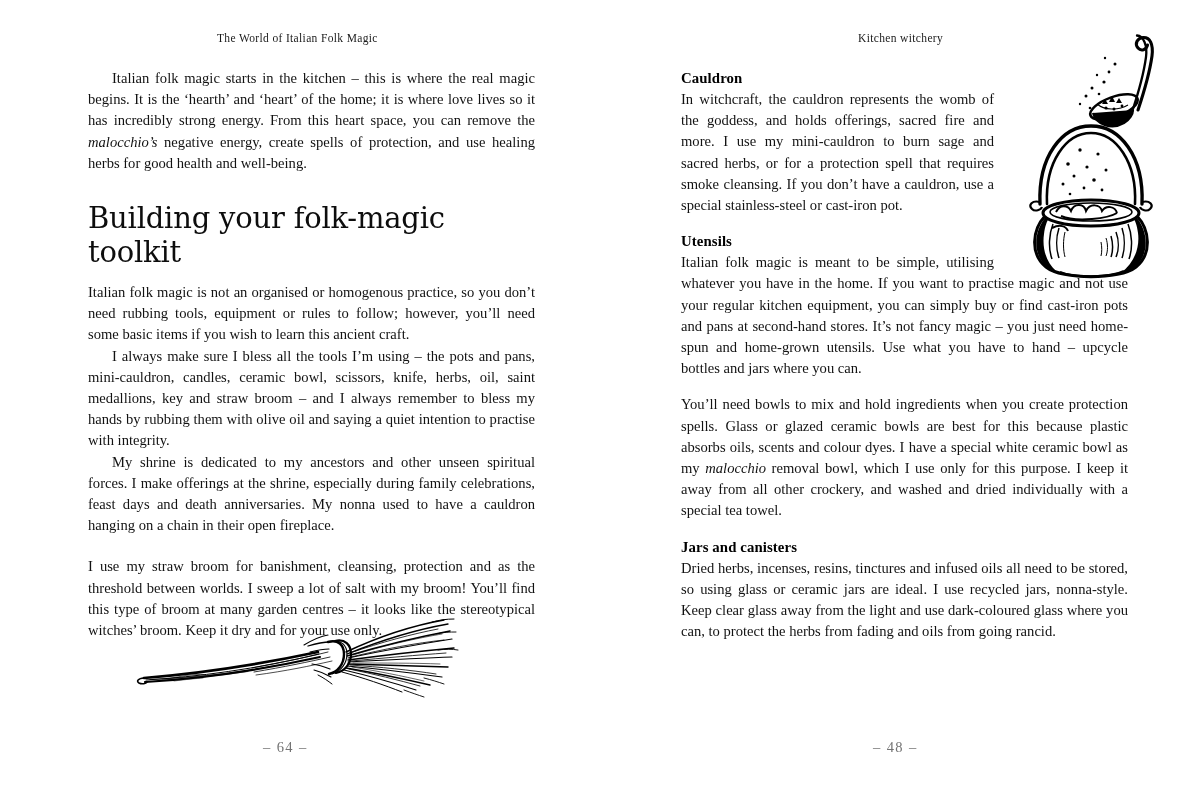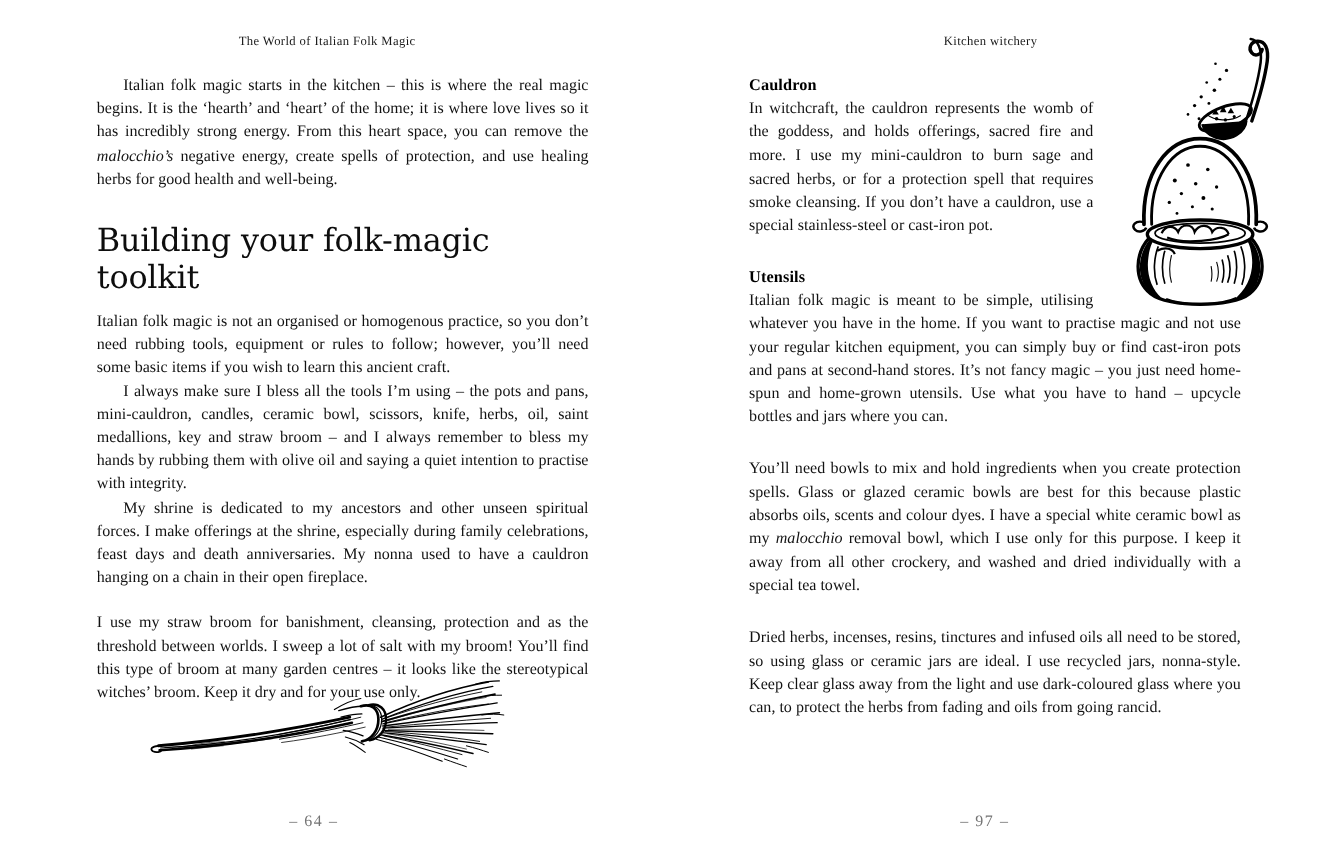--- a/index.html
+++ b/index.html
@@ -74,21 +74,21 @@
 
   .sub-heading {
     font-size: 14.8px;
     line-height: 20px;
     font-weight: bold;
     color: #000000;
     margin: 0 0 1px 0;
     letter-spacing: 0.1px;
   }
 
-  .section + .section { margin-top: 26px; }
+  .section + .section { margin-top: 15px; }
 
   .folio {
     position: absolute;
     bottom: 32px;
     font-size: 14.5px;
     letter-spacing: 1.4px;
     color: #737373;
     white-space: nowrap;
   }
   .folio-left  { left: 263px; }
@@ -228,26 +228,27 @@
       <div class="section">
         <h3 class="sub-heading">Utensils</h3>
         <p class="body-text">Italian folk magic is meant to be simple, utilising whatever you have in the home. If you want to practise magic and not use your regular kitchen equipment, you can simply buy or find cast-iron pots and pans at second-hand stores. It’s not fancy magic – you just need home-spun and home-grown utensils. Use what you have to hand – upcycle bottles and jars where you can.</p>
       </div>
 
       <div class="section">
         <p class="body-text"><span>You’ll need bowls to mix and hold ingredients when you create protection spells. Glass or glazed ceramic bowls are best for this because plastic absorbs oils, scents and colour dyes. I have a special white ceramic bowl as my </span><em>malocchio</em><span> removal bowl, which I use only for this purpose. I keep it away from all other crockery, and washed and dried individually with a special tea towel.</span></p>
       </div>
 
       <div class="section">
+        <h3 class="sub-heading">Jars and canisters</h3>
         <p class="body-text">Dried herbs, incenses, resins, tinctures and infused oils all need to be stored, so using glass or ceramic jars are ideal. I use recycled jars, nonna-style. Keep clear glass away from the light and use dark-coloured glass where you can, to protect the herbs from fading and oils from going rancid.</p>
       </div>
 
     </div>
 
-    <div class="folio folio-right">– 97 –</div>
+    <div class="folio folio-right">– 48 –</div>
   </div>
 
   <div class="art art-ladle">
     <svg viewBox="0 0 140 112" width="140" height="112" aria-hidden="true">
       <g fill="none" stroke="#000" stroke-linecap="round">
 
         <path d="M96 88 C102 70 108 48 110 34 C111.5 22 108 15 101 15.5 C95 16 92.5 22 96 26 C99 29.5 104.5 28 105.5 23" stroke-width="3.1"></path>
         <path d="M90 90 C96 72 102 50 104 35 C105.5 23 101.5 14 95 13.5" stroke-width="2.3"></path>
       </g>
 

